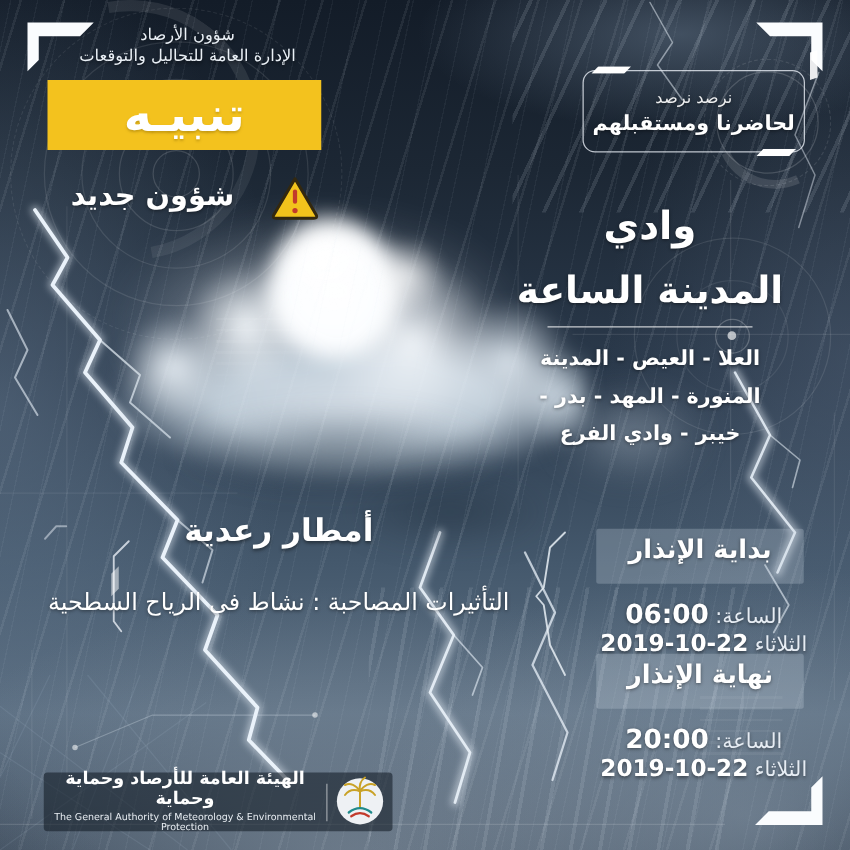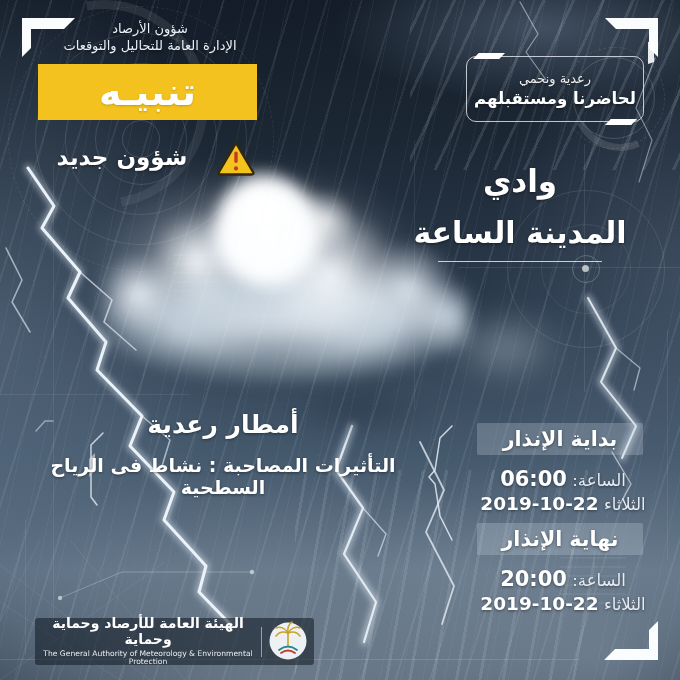--- a/index.html
+++ b/index.html
@@ -86,24 +86,24 @@
   .sl-acc.br{bottom:-4px;right:6px;}
 
   .region{left:395px;top:163px;width:250px;text-align:center;}
   .region .r-label{font-size:31px;font-weight:bold;}
   .region .r-name{font-size:30px;font-weight:bold;margin-top:16px;letter-spacing:.5px;}
   .region .r-underline{width:164px;height:1px;background:rgba(255,255,255,.75);margin:11px auto 10px;}
   .region .r-areas{font-size:16.5px;font-weight:600;line-height:30px;}
 
   .phenom{left:28px;top:410px;width:390px;text-align:center;}
   .phenom .p-title{font-size:25px;font-weight:bold;}
-  .phenom .p-effects{font-size:19px;font-weight:700;margin-top:15px;}
+  .phenom .p-effects{font-size:19px;font-weight:400;margin-top:32px;}
 
   .wblock{width:224px;text-align:center;}
-  .wblock .w-titlebox{width:166px;height:32px;margin:0 auto;background:rgba(203,215,229,.26);
+  .wblock .w-titlebox{width:166px;height:44px;margin:0 auto;background:rgba(203,215,229,.26);
     font-size:20.5px;font-weight:bold;line-height:32px;border-radius:2px;}
   .wblock .w-time{margin-top:12px;height:22px;font-size:16.5px;color:#e6ecf3;}
   .wblock .w-time .tv{font-size:21px;font-weight:bold;color:#fff;margin-left:6px;}
   .wblock .w-date{margin-top:4px;height:22px;font-size:16.5px;color:#e6ecf3;}
   .wblock .w-date .dv{font-size:18.5px;font-weight:bold;color:#fff;margin-left:6px;}
   .w-start{left:448px;top:423px;}
   .w-end{left:448px;top:523px;}
 
   .footer{left:35px;top:618px;width:279px;height:47px;background:rgba(15,23,33,.55);border-radius:3px;
     display:flex;flex-direction:row;align-items:center;direction:ltr;padding:0 6px;box-sizing:border-box;}
@@ -233,28 +233,33 @@
   <div class="abs new-alert rtl shadow">شؤون جديد</div>
   <svg class="abs tri" width="40" height="36" viewBox="0 0 40 36">
     <path d="M20 3 L37 32 Q38.5 34.5 35 34.5 L5 34.5 Q1.5 34.5 3 32 Z" fill="#f2c31c" stroke="#33280f" stroke-width="2.4" stroke-linejoin="round"></path>
     <rect x="18.3" y="11.5" width="3.4" height="11.5" rx="1.7" fill="#c23a2b"></rect>
     <circle cx="20" cy="28.4" r="2.1" fill="#c23a2b"></circle>
   </svg>
 
   <div class="abs slogan rtl shadow">
     <div class="sl-acc tl"></div>
     <div class="sl-acc br"></div>
-    <div class="l1">رعدية ونحمي</div>
+    <div class="l1">نرصد نرصد</div>
     <div class="l2">لحاضرنا ومستقبلهم</div>
   </div>
 
   <div class="abs region rtl shadow">
     <div class="r-label">وادي</div>
     <div class="r-name">المدينة الساعة</div>
     <div class="r-underline"></div>
+    <div class="r-areas">
+      <div>العلا - العيص - المدينة</div>
+      <div>المنورة - المهد - بدر -</div>
+      <div>خيبر - وادي الفرع</div>
+    </div>
   </div>
 
   <div class="abs phenom rtl shadow">
     <div class="p-title">أمطار رعدية</div>
     <div class="p-effects">التأثيرات المصاحبة : نشاط فى الرياح السطحية</div>
   </div>
 
   <div class="abs wblock w-start rtl shadow">
     <div class="w-titlebox">بداية الإنذار</div>
     <div class="w-time">

